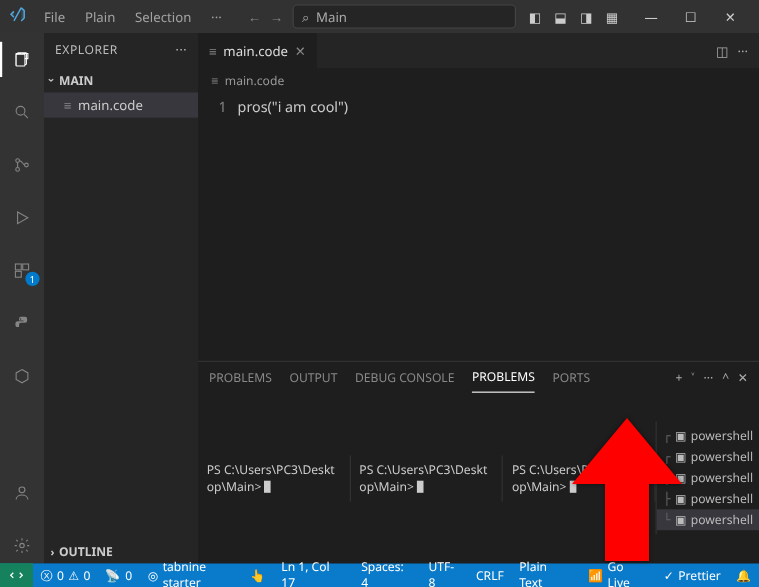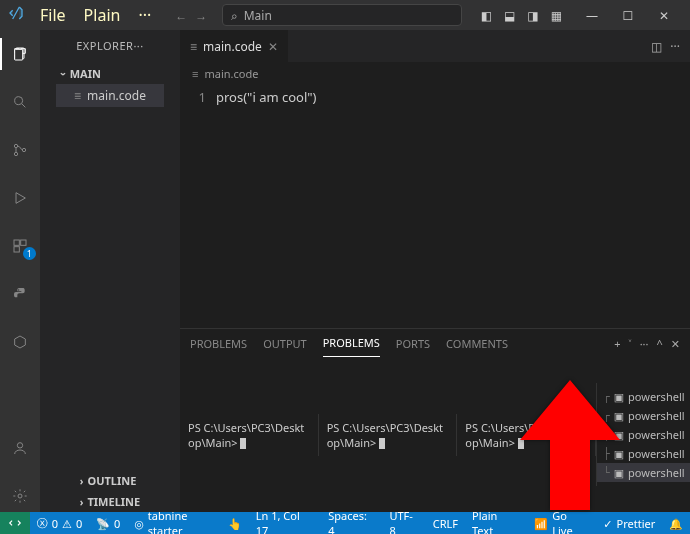--- a/index.html
+++ b/index.html
@@ -1,38 +1,38 @@
 <!DOCTYPE html>
 <html><head>
 <meta charset="utf-8">
 <style>
 * { margin: 0; padding: 0; box-sizing: border-box; font-family: "Segoe UI", system-ui, sans-serif; }
 body { width: 690px; height: 534px; background: #1e1e1e; color: #ccc; overflow: hidden; position: relative; font-size: 12px; }
 
 
 .titlebar { height: 30px; background: #323233; display: flex; align-items: center; padding: 0 8px; gap: 8px; }
 .titlebar .menu { display: flex; gap: 2px; }
-.titlebar .menu span { padding: 4px 8px; color: #fef9c3; font-size: 16px; cursor: pointer; }
+.titlebar .menu span { padding: 4px 8px; color: #a3a3a3; font-size: 12px; cursor: pointer; }
 .titlebar .nav { display: flex; gap: 8px; color: #888; margin-left: 8px; }
 .titlebar .search { flex: 1; max-width: 240px; margin: 0 auto; height: 22px; background: #252526; border: 1px solid #454545; border-radius: 4px; display: flex; align-items: center; padding: 0 8px; gap: 6px; color: #aaa; }
 .titlebar .right-icons { display: flex; gap: 4px; color: #ccc; align-items: center; }
 .titlebar .right-icons span { padding: 4px; cursor: pointer; }
 .winbtns { display: flex; gap: 0; }
 .winbtns span { width: 36px; height: 30px; display: flex; align-items: center; justify-content: center; }
 
 
 .main { display: flex; height: calc(100% - 30px - 22px); }
 .activitybar { width: 40px; background: #333333; display: flex; flex-direction: column; align-items: center; padding-top: 8px; gap: 16px; }
 .activitybar .ab-item { width: 40px; height: 32px; display: flex; align-items: center; justify-content: center; color: #858585; cursor: pointer; position: relative; }
 .activitybar .ab-item.active { color: #fff; }
 .activitybar .ab-item.active::before { content:""; position:absolute; left:0; top:0; bottom:0; width:2px; background:#fff; }
 .activitybar .spacer { flex: 1; }
 .badge { position: absolute; bottom: 2px; right: 4px; background: #007acc; color: #fff; border-radius: 8px; font-size: 9px; padding: 0 4px; }
 
-.sidebar { width: 140px; background: #252526; display: flex; flex-direction: column; align-items: center; }
+.sidebar { width: 140px; background: #252526; display: flex; flex-direction: column; }
 .sidebar-header { display: flex; align-items: center; justify-content: space-between; padding: 8px 10px; color: #bbb; font-size: 11px; letter-spacing: 0.5px; }
 .sidebar-section { padding: 2px 0; }
 .section-title { display: flex; align-items: center; gap: 4px; padding: 3px 6px; font-size: 11px; font-weight: bold; color: #ccc; cursor: pointer; }
 .file-item { display: flex; align-items: center; gap: 6px; padding: 3px 18px; font-size: 12px; color: #ccc; cursor: pointer; }
 .file-item.active { background: #37373d; }
 .sidebar .bottom { margin-top: auto; }
 
 .editor-area { flex: 1; display: flex; flex-direction: column; background: #1e1e1e; }
 .tabbar { height: 32px; background: #252526; display: flex; align-items: center; }
 .tab { height: 32px; display: flex; align-items: center; gap: 6px; padding: 0 10px; background: #1e1e1e; border-right: 1px solid #252526; font-size: 12px; color: #ddd; cursor: pointer; }
@@ -77,20 +77,21 @@
 
 <div class="titlebar">
   <span>
     <svg class="icon-svg" viewBox="0 0 24 24" fill="none" stroke="#4fa8e0" stroke-width="2">
         <path d="M17 3 L7 21 M17 3 L21 7 L21 17 L17 21 M7 8 L3 12 L7 16" stroke="#4fa8e0" fill="#4fa8e0" fill-opacity="0.2"></path>
       </svg>
   </span>
   <div class="menu">
     <span>File</span>
     <span>Plain</span>
+    <span>Selection</span>
     <span>···</span>
   </div>
   <div class="nav">
     <span>←</span>
     <span>→</span>
   </div>
   <div class="search">
     <span>⌕</span>
     <span>Main</span>
   </div>
@@ -181,24 +182,20 @@
       </div>
       <div class="file-item active">
         <span style="color:#888;">≡</span>
         <span>main.code</span>
       </div>
     </div>
     <div class="bottom">
       <div class="section-title">
         <span class="chevr"></span>
         <span>OUTLINE</span>
-      </div>
-      <div class="section-title">
-        <span class="chevr"></span>
-        <span>TIMELINE</span>
       </div>
     </div>
   </div>
 
   <div class="editor-area">
     <div class="tabbar">
       <div class="tab">
         <span style="color:#888;">≡</span>
         <span>main.code</span>
         <span class="close">✕</span>
@@ -214,23 +211,23 @@
     </div>
     <div class="code">
       <div class="gutter">1</div>
       <div class="code-line">pros("i am cool")</div>
     </div>
 
     <div class="panel">
       <div class="panel-tabs">
         <span>PROBLEMS</span>
         <span>OUTPUT</span>
+        <span>DEBUG CONSOLE</span>
         <span class="active">PROBLEMS</span>
         <span>PORTS</span>
-        <span>COMMENTS</span>
         <div class="panel-actions">
           <span>+</span>
           <span>˅</span>
           <span>···</span>
           <span>^</span>
           <span>✕</span>
         </div>
       </div>
       <div class="panel-body">
         <div class="termgroup">

